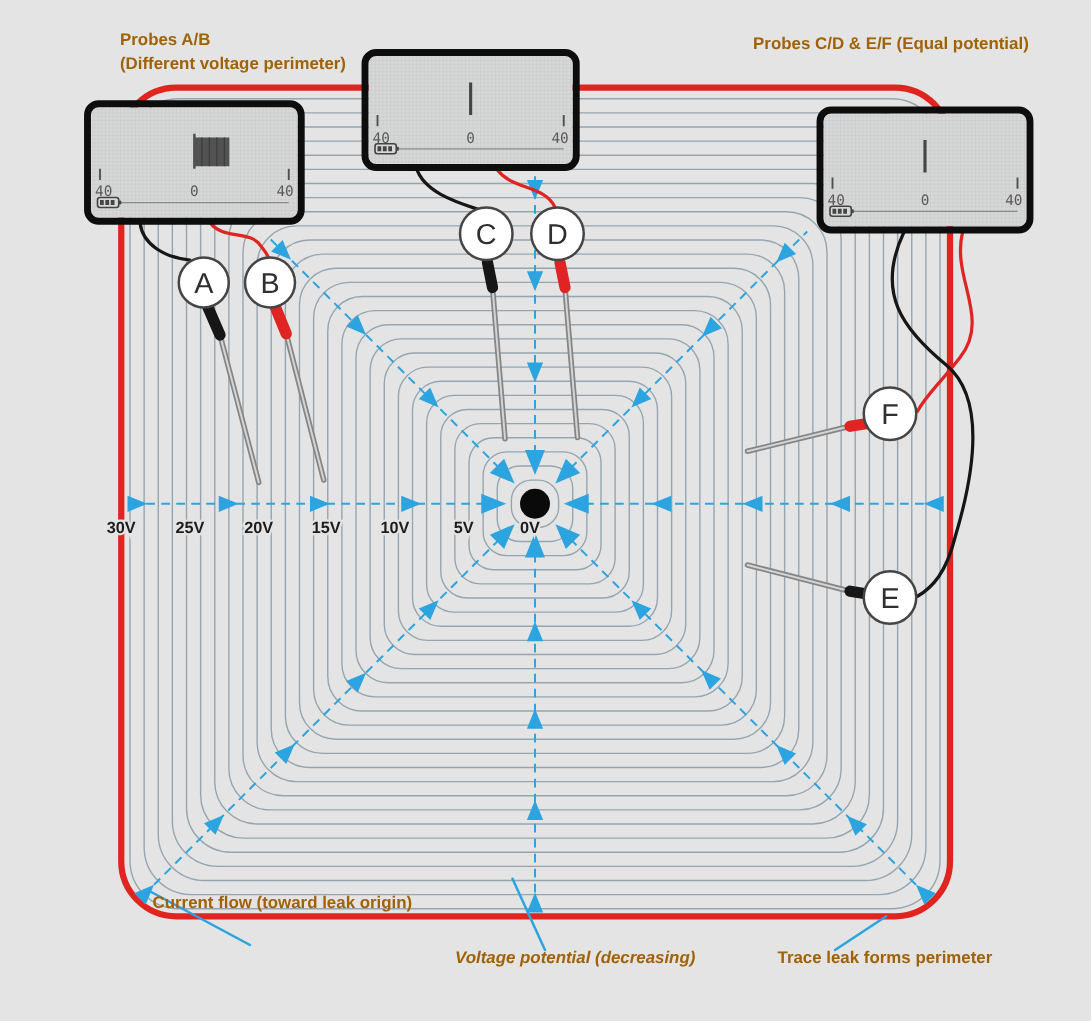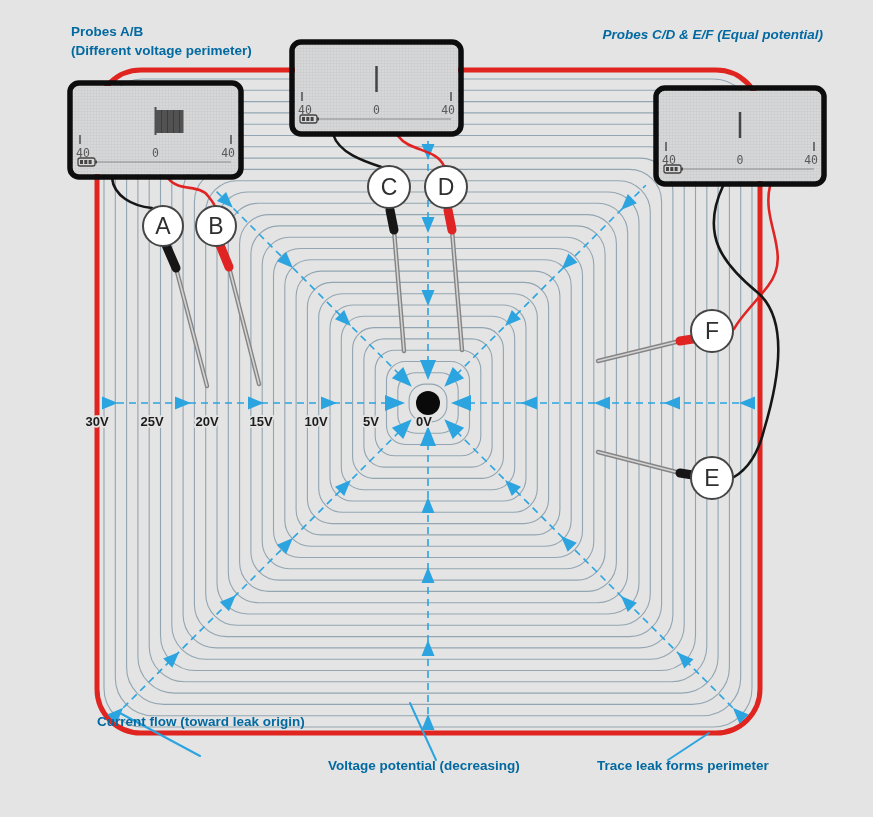--- a/index.html
+++ b/index.html
@@ -1,20 +1,20 @@
 <!DOCTYPE html>
 <html><head>
 <meta charset="utf-8">
 <style>
   html,body{margin:0;padding:0;background:#e3e4e3;}
   #stage{position:relative;width:873px;height:817px;background:#e3e4e3;overflow:hidden;
          font-family:"Liberation Sans",sans-serif;}
   #diagram-svg{position:absolute;left:0;top:0;}
-  .overlay-label{position:absolute;color:#0369a1;font-weight:bold;font-size:13.5px;
-                 line-height:19px;white-space:nowrap;pointer-events:none;}
+  .overlay-label{position:absolute;color:#a16207;font-weight:bold;font-size:13.5px;
+                 line-height:19px;white-space:nowrap;pointer-events:none;margin-left:25px;}
   svg text{user-select:none;}
 </style>
 </head>
 <body>
 
 <div id="stage">
   <svg id="diagram-svg" width="873" height="817" viewBox="0 0 873 817">
       <defs>
         <pattern id="lcdgrid" width="3" height="3" patternUnits="userSpaceOnUse">
           <path d="M0 0H3M0 0V3" stroke="#c3c6c8" stroke-width="0.7" fill="none"></path>
@@ -236,18 +236,18 @@
         <rect x="674.6" y="167" width="3" height="4" fill="#444"></rect>
         <rect x="681" y="167.5" width="2" height="3" fill="#444"></rect>
       </g>
     </svg>
 
   <div class="overlay-label" style="left:71px;top:22px;">
     <div>Probes A/B</div>
     <div>(Different voltage perimeter)</div>
   </div>
 
-  <div class="overlay-label" style="right:50px;top:25px;font-style:italic;">Probes C/D &amp; E/F (Equal potential)</div>
+  <div class="overlay-label" style="right:50px;top:25px;">Probes C/D &amp; E/F (Equal potential)</div>
 
   <div class="overlay-label" style="left:97px;top:712px;">Current flow (toward leak origin)</div>
-  <div class="overlay-label" style="left:328px;top:756px;">Voltage potential (decreasing)</div>
+  <div class="overlay-label" style="left:339px;top:756px;font-style:italic;">Voltage potential (decreasing)</div>
   <div class="overlay-label" style="left:597px;top:756px;">Trace leak forms perimeter</div>
 </div>
 
 </body></html>

